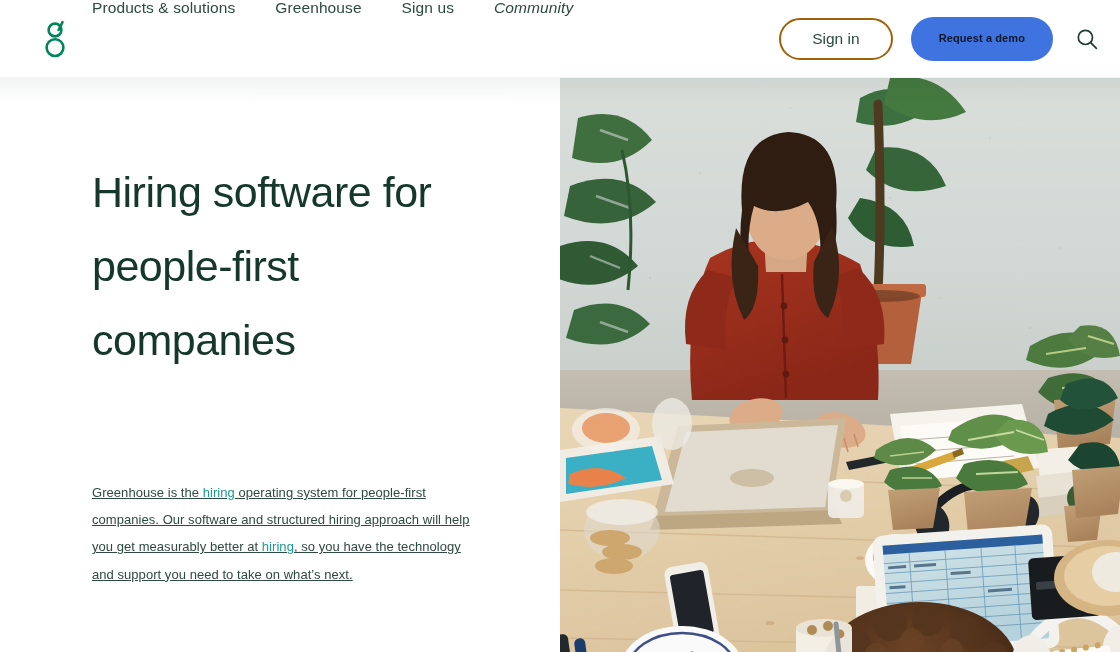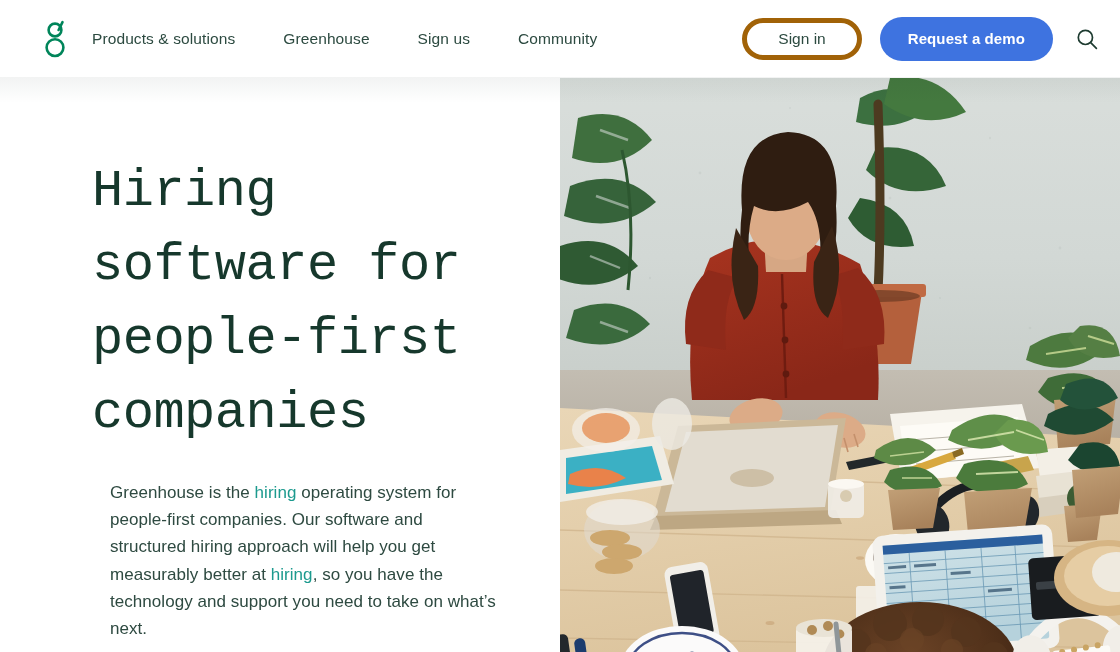--- a/index.html
+++ b/index.html
@@ -52,68 +52,67 @@
     align-items: center;
     justify-content: center;
   }
 
   .nav {
     position: absolute;
     left: 92px;
     top: 0;
     height: 77px;
     display: flex;
-    align-items: center;
-    gap: 12px;
+    gap: 4px;
   }
   .nav-item {
     font-size: 15.5px;
     color: #2c4a40;
     letter-spacing: 0.1px;
     margin-right: 36px;
     cursor: pointer;
     white-space: nowrap;
     line-height: 1;
   }
-  .nav-item:last-child { margin-right: 8px; }
+  .nav-item:last-child { margin-right: 8px; font-style: italic; }
 
   .header-actions {
     position: absolute;
     right: 0;
     top: 0;
     height: 77px;
     display: flex;
     align-items: center;
   }
 
   .btn-signin {
     height: 42px;
     padding: 0 31px;
-    border: 5px solid #a16207;
+    border: 2px solid #a16207;
     border-radius: 21px;
     background: #ffffff;
     color: #2c4a40;
     font-size: 15.5px;
     font-family: "Liberation Sans", sans-serif;
     cursor: pointer;
     line-height: 1;
     display: flex;
     align-items: center;
     justify-content: center;
     margin-right: 18px;
   }
 
   .btn-demo {
     height: 44px;
     padding: 0 28px;
     border: none;
     border-radius: 22px;
     background: #3e73e0;
-    color: #ffffff;
-    font-size: 15px;
+    color: #0f172a;
+    font-size: 11px;
     font-weight: bold;
     font-family: "Liberation Sans", sans-serif;
     cursor: pointer;
     line-height: 1;
     display: flex;
     align-items: center;
     justify-content: center;
     letter-spacing: 0.1px;
   }
 
@@ -140,37 +139,38 @@
     background: #ffffff;
     padding: 0;
     z-index: 10;
   }
 
   .headline {
     position: absolute;
     left: 92px;
     top: 78px;
     width: 420px;
-    font-family: Liberation Mono, monospace;
-    font-size: 52px;
+    font-family: Liberation Sans, sans-serif;
+    font-size: 43px;
     line-height: 74px;
     color: #16382c;
     letter-spacing: -0.5px;
     font-weight: normal;
   }
 
   .subcopy {
     position: absolute;
-    left: 110px;
+    left: 92px;
     top: 402px;
     width: 390px;
-    font-size: 17px;
+    font-size: 13px;
     line-height: 27.2px;
     color: #2e4a41;
     letter-spacing: 0.05px;
+    text-decoration: underline;
   }
   .subcopy a.hl {
     color: #1c9a8e;
     text-decoration: none;
     cursor: pointer;
   }
 
   
   .hero-photo {
     position: absolute;

